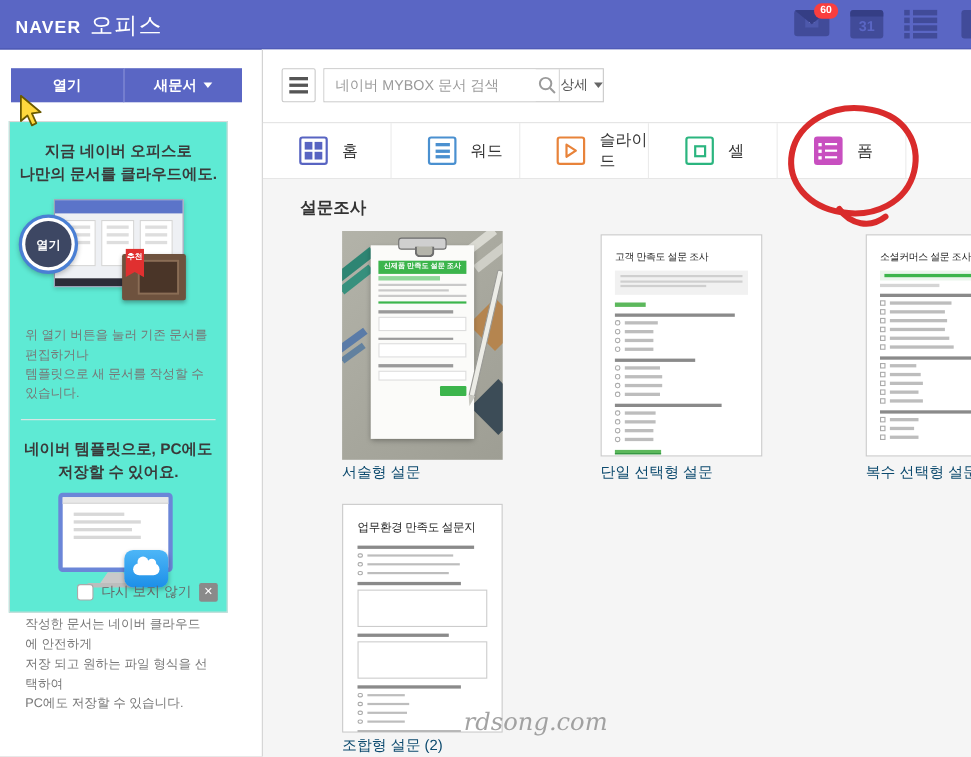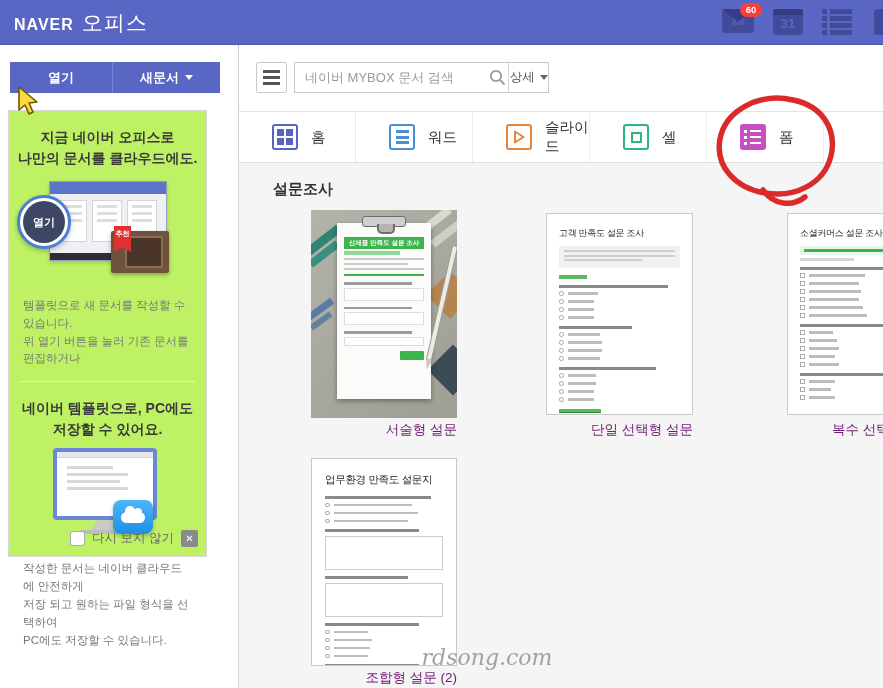--- a/index.html
+++ b/index.html
@@ -36,21 +36,21 @@
 
   
   .side-btn { position:absolute; top:62px; height:31px; background:#5a66c4; color:#fff;
               font-size:13px; font-weight:bold; border:none; cursor:pointer;
               display:flex; align-items:center; justify-content:center; gap:6px; }
   #btn-open { left:10px; width:103px; border-right:1px solid #7a84d4; }
   #btn-new  { left:113px; width:107px; }
   .caret-down { width:0; height:0; border-left:4px solid transparent; border-right:4px solid transparent;
                 border-top:5px solid #fff; }
   .panel { position:absolute; left:8px; top:110px; width:199px; height:447px;
-           background:#bef264; border:1px solid #d9d9d9; }
+           background:#5eead4; border:1px solid #d9d9d9; }
   .p-title { margin-top:16px; text-align:center; font-size:14px; font-weight:bold; color:#3a3a3a; line-height:1.5; }
   .illus1 { position:relative; height:108px; margin-top:10px; }
   .mini-win { position:absolute; left:40px; top:2px; width:118px; height:80px; background:#eef0f4;
               border:1px solid #9aa0b5; box-shadow:0 2px 4px rgba(0,0,0,.18); }
   .mini-title { height:12px; background:#5b74c9; }
   .mini-cards { display:flex; gap:5px; padding:6px 7px; }
   .mini-card { width:30px; height:42px; background:#fff; border:1px solid #d5d5d5; }
   .mini-card i { display:block; margin:4px 4px 0; height:3px; background:#dedede; }
   .mini-task { position:absolute; left:0; bottom:0; width:100%; height:7px; background:#2d2d38; }
   .circ-badge { position:absolute; width:54px; height:54px; border-radius:50%;
@@ -139,21 +139,21 @@
   .tico-form .fr { display:flex; align-items:center; gap:2.5px; }
   .tico-form .fd { width:3px; height:3px; background:#fff; }
   .tico-form .fl { width:11px; height:2.5px; background:#fff; }
 
   .red-circle { position:absolute; left:468px; top:41px; z-index:40; pointer-events:none; }
 
   .content { position:absolute; left:0; top:118px; width:645px; height:525px; background:#f5f5f5; }
   .section-title { position:absolute; left:34px; top:17px; font-size:15px; font-weight:bold; color:#333; }
 
   .card { position:absolute; background:#fff; border:1px solid #c9c9c9; overflow:hidden; cursor:pointer; }
-  .caption { position:absolute; text-align:right; font-size:13.5px; color:#701a75; }
+  .caption { position:absolute; text-align:left; font-size:13.5px; color:#0c4a6e; }
 
   
   #card1 { left:72px; top:47px; width:146px; height:208px; border:none;
            background:linear-gradient(135deg,#b3b3a9 0%,#a7a79d 55%,#9e9e94 100%); }
   .deco { position:absolute; }
   .d-teal1 { left:-8px; top:26px; width:40px; height:9px; background:#2e8573; transform:rotate(-38deg); }
   .d-teal2 { left:-4px; top:40px; width:34px; height:8px; background:#37907d; transform:rotate(-38deg); }
   .d-blue1 { left:-6px; top:96px; width:30px; height:7px; background:#5a7ba8; transform:rotate(-36deg); }
   .d-blue2 { left:-2px; top:108px; width:24px; height:6px; background:#67800; background:#62819f; transform:rotate(-36deg); }
   .d-white1 { right:4px; top:6px; width:34px; height:8px; background:#d9d9d1; transform:rotate(-38deg); }
@@ -296,22 +296,22 @@
       <div class="circ-badge" id="badge-open">
         <div class="inner">열기</div>
       </div>
       <div class="book">
         <div class="photo"></div>
         <div class="ribbon">추천</div>
       </div>
     </div>
 
     <div class="p-desc">
+      <div>위 열기 버튼을 눌러 기존 문서를 편집하거나</div>
       <div>템플릿으로 새 문서를 작성할 수 있습니다.</div>
-      <div>위 열기 버튼을 눌러 기존 문서를 편집하거나</div>
     </div>
 
     <div class="p-div"></div>
 
     <div class="p-title">
       <div>네이버 템플릿으로, PC에도</div>
       <div>저장할 수 있어요.</div>
     </div>
 
     <div class="illus2">

